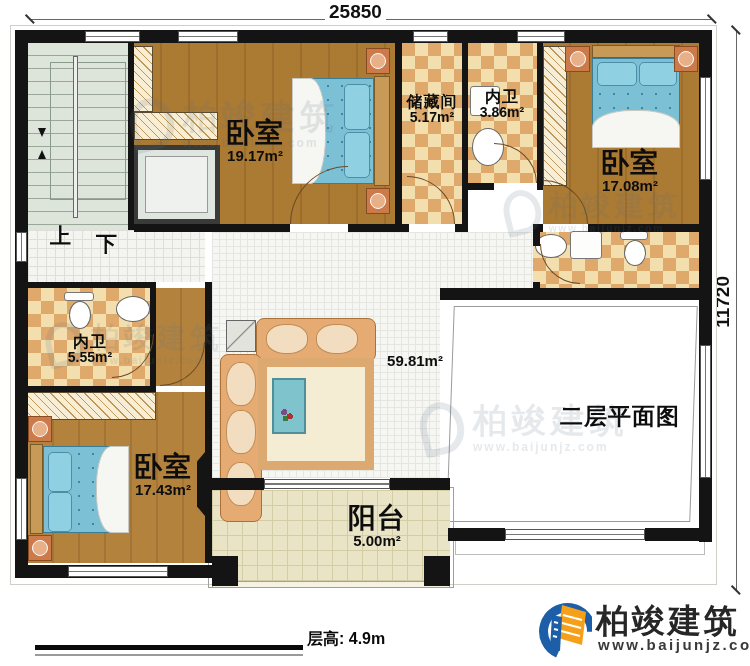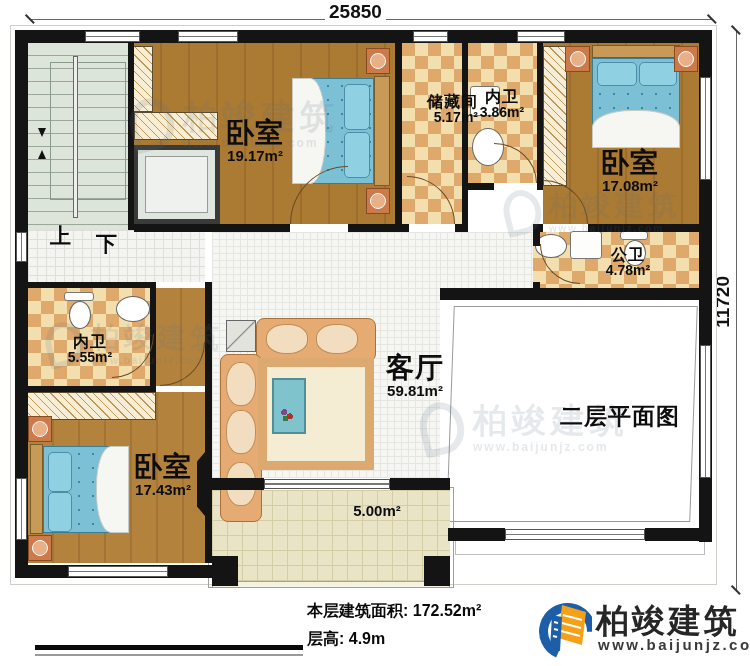--- a/index.html
+++ b/index.html
@@ -239,60 +239,55 @@
     <div>
         <div class="wm-tx">柏竣建筑</div>
          <div class="wm-url">www.baijunjz.com</div>
       </div>
   </div>
 
   <div class="rlbl" style="left:200px;top:118px;width:110px;">
     <div class="rname">卧室</div>
     <div class="rarea">19.17m²</div>
   </div>
-  <div class="rlbl small" style="left:410px;top:93px;width:68px;text-align:right;">
+  <div class="rlbl small" style="left:398px;top:93px;width:68px;">
     <div class="rname">储藏间</div>
     <div class="rarea">5.17m²</div>
   </div>
   <div class="rlbl small" style="left:462px;top:88px;width:80px;">
     <div class="rname">内卫</div>
     <div class="rarea">3.86m²</div>
   </div>
   <div class="rlbl" style="left:575px;top:148px;width:110px;">
     <div class="rname">卧室</div>
     <div class="rarea">17.08m²</div>
-  </div>
-  <div class="rlbl small" style="left:588px;top:246px;width:80px;">
-    <div class="rname">公卫</div>
-    <div class="rarea">4.78m²</div>
   </div>
   <div class="updown" style="left:50px;top:222px;">上</div>
   <div class="updown" style="left:96px;top:230px;">下</div>
   <div class="rlbl small" style="left:50px;top:333px;width:80px;">
     <div class="rname">内卫</div>
     <div class="rarea">5.55m²</div>
   </div>
   <div class="rlbl" style="left:108px;top:452px;width:110px;">
     <div class="rname">卧室</div>
     <div class="rarea">17.43m²</div>
   </div>
   <div class="rlbl" style="left:360px;top:353px;width:110px;">
-    <div class="rname">客厅</div>
     <div class="rarea">59.81m²</div>
   </div>
   <div class="rlbl" style="left:555px;top:404px;width:130px;">
     <div class="rname" style="font-size:23px;">二层平面图</div>
   </div>
   <div class="rlbl" style="left:322px;top:503px;width:110px;">
+    <div class="rname">阳台</div>
     <div class="rarea">5.00m²</div>
   </div>
 
   <div class="tb-line1"></div>
   <div class="tb-line2"></div>
-  <div class="tb-info" style="top:601px;">本层建筑面积: 172.52m²</div>
   <div class="tb-info" style="top:629px;">层高: 4.9m</div>
 
   <svg style="position:absolute;left:536px;top:595px;" width="56" height="66" viewBox="0 0 56 66">
     <path d="M10 52 A24 24 0 1 1 50 50" fill="none" stroke="#1c5fa8" stroke-width="9" transform="rotate(-30 28 33)"></path>
     <polygon points="26,10 50,17 46,50 22,43" fill="#f6a019"></polygon>
     <line x1="27" y1="20" x2="46" y2="25" stroke="#fff" stroke-width="2"></line>
     <line x1="26" y1="28" x2="45" y2="33" stroke="#fff" stroke-width="2"></line>
     <line x1="25" y1="36" x2="44" y2="41" stroke="#fff" stroke-width="2"></line>
     <polygon points="16,20 26,22 24,56 14,54" fill="#1c5fa8"></polygon>
     <line x1="18" y1="27" x2="22" y2="28" stroke="#fff" stroke-width="2"></line>

